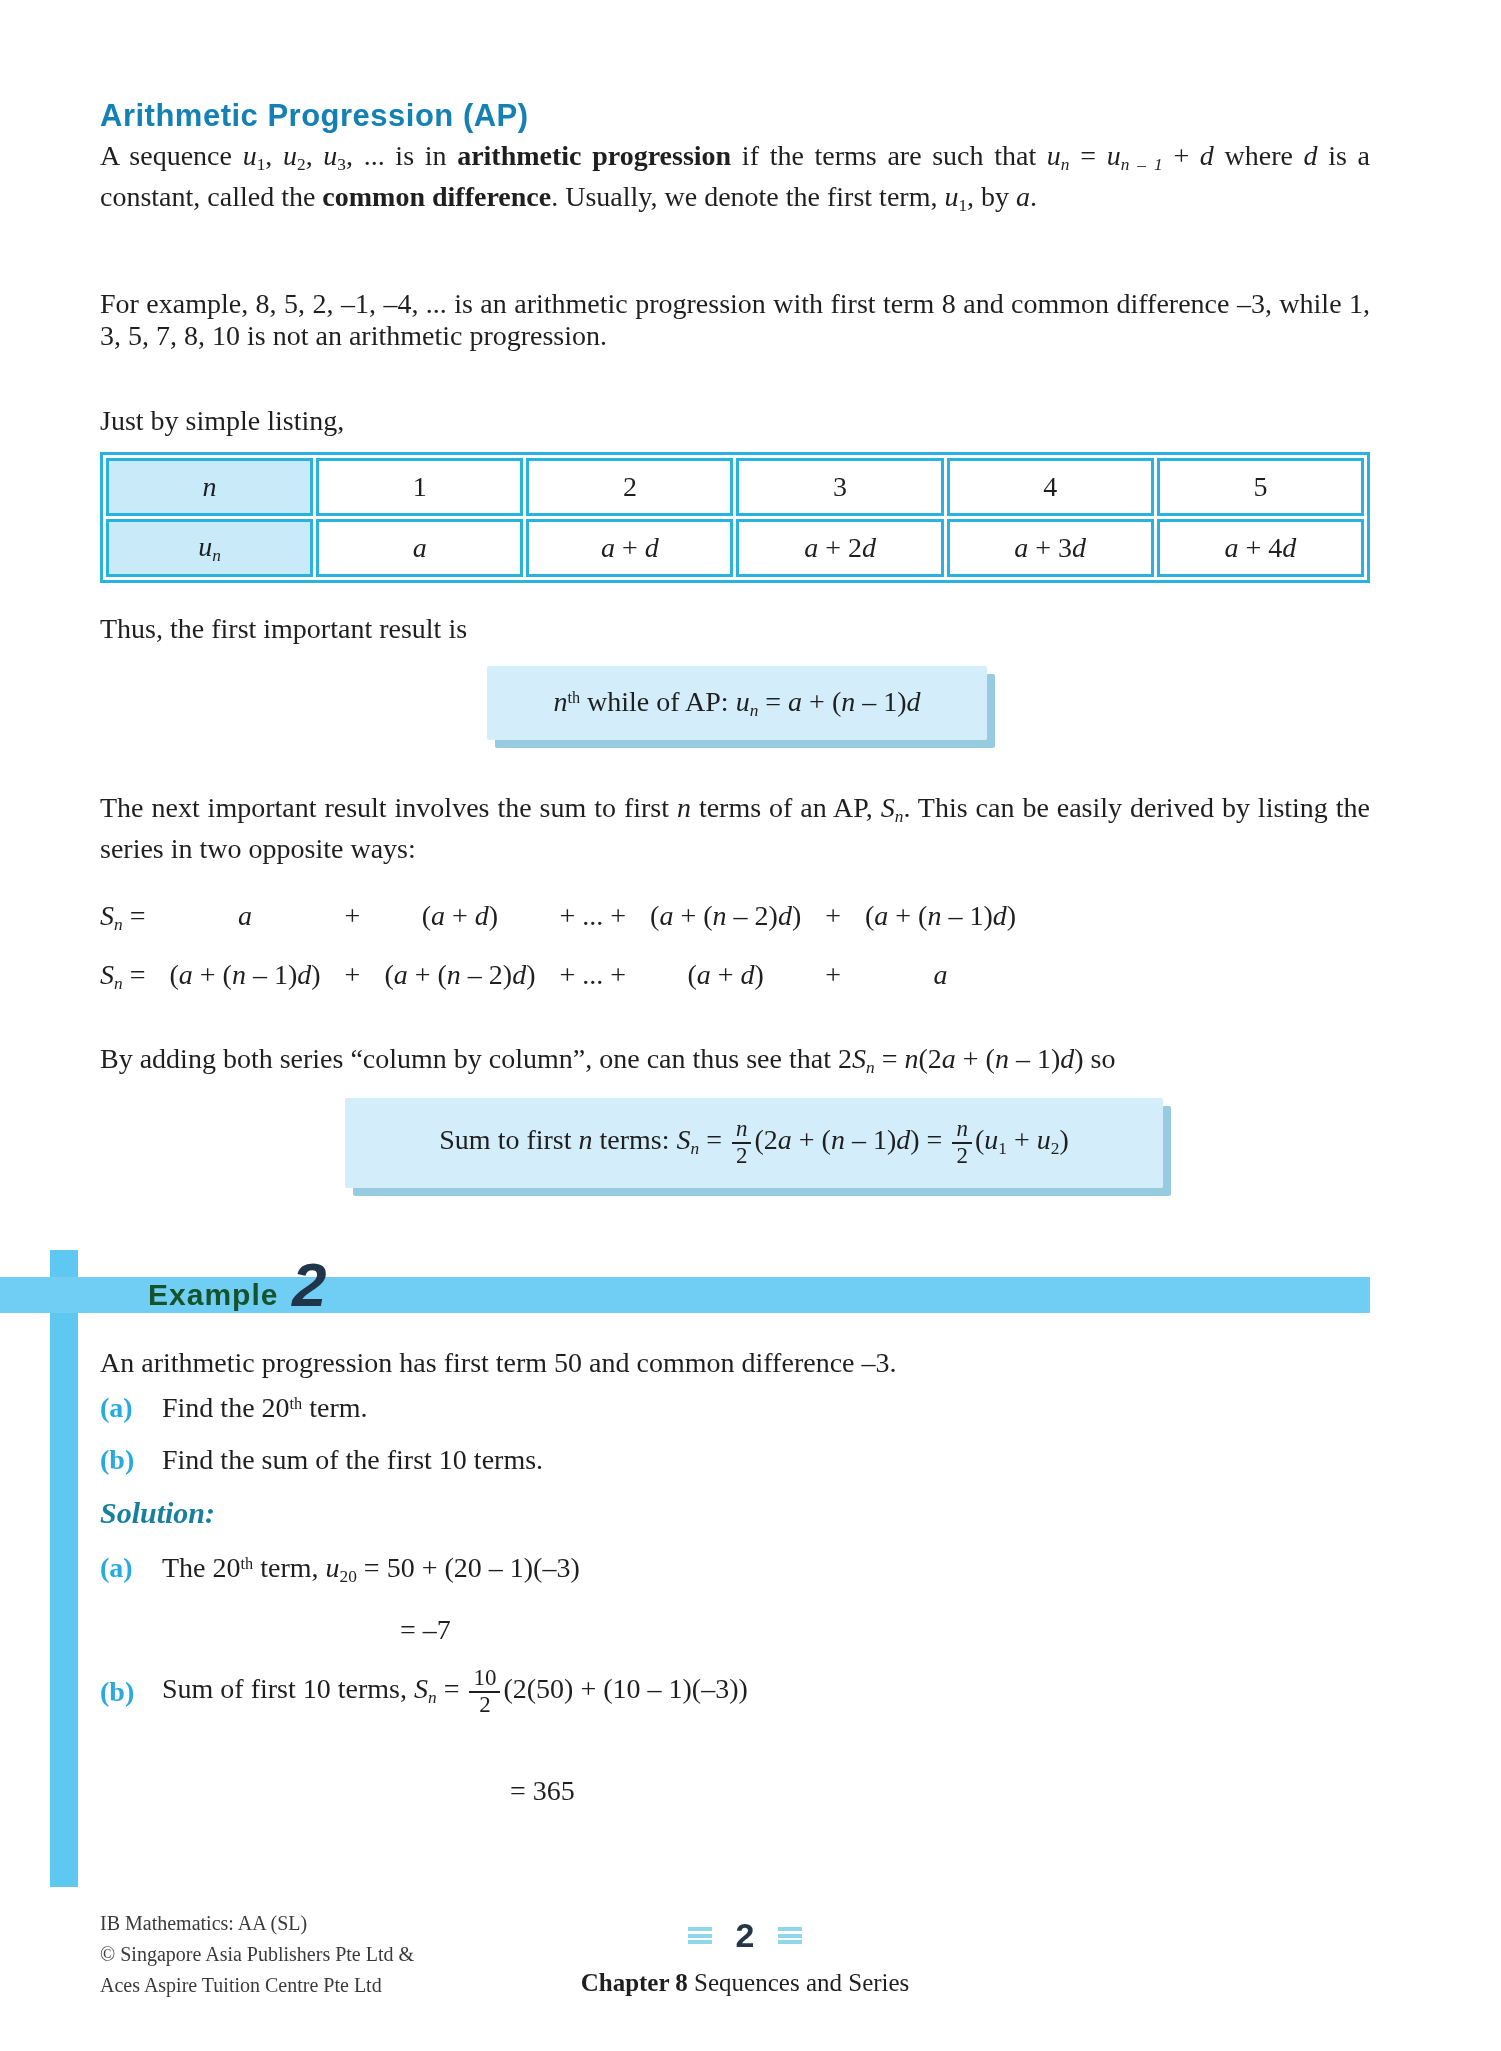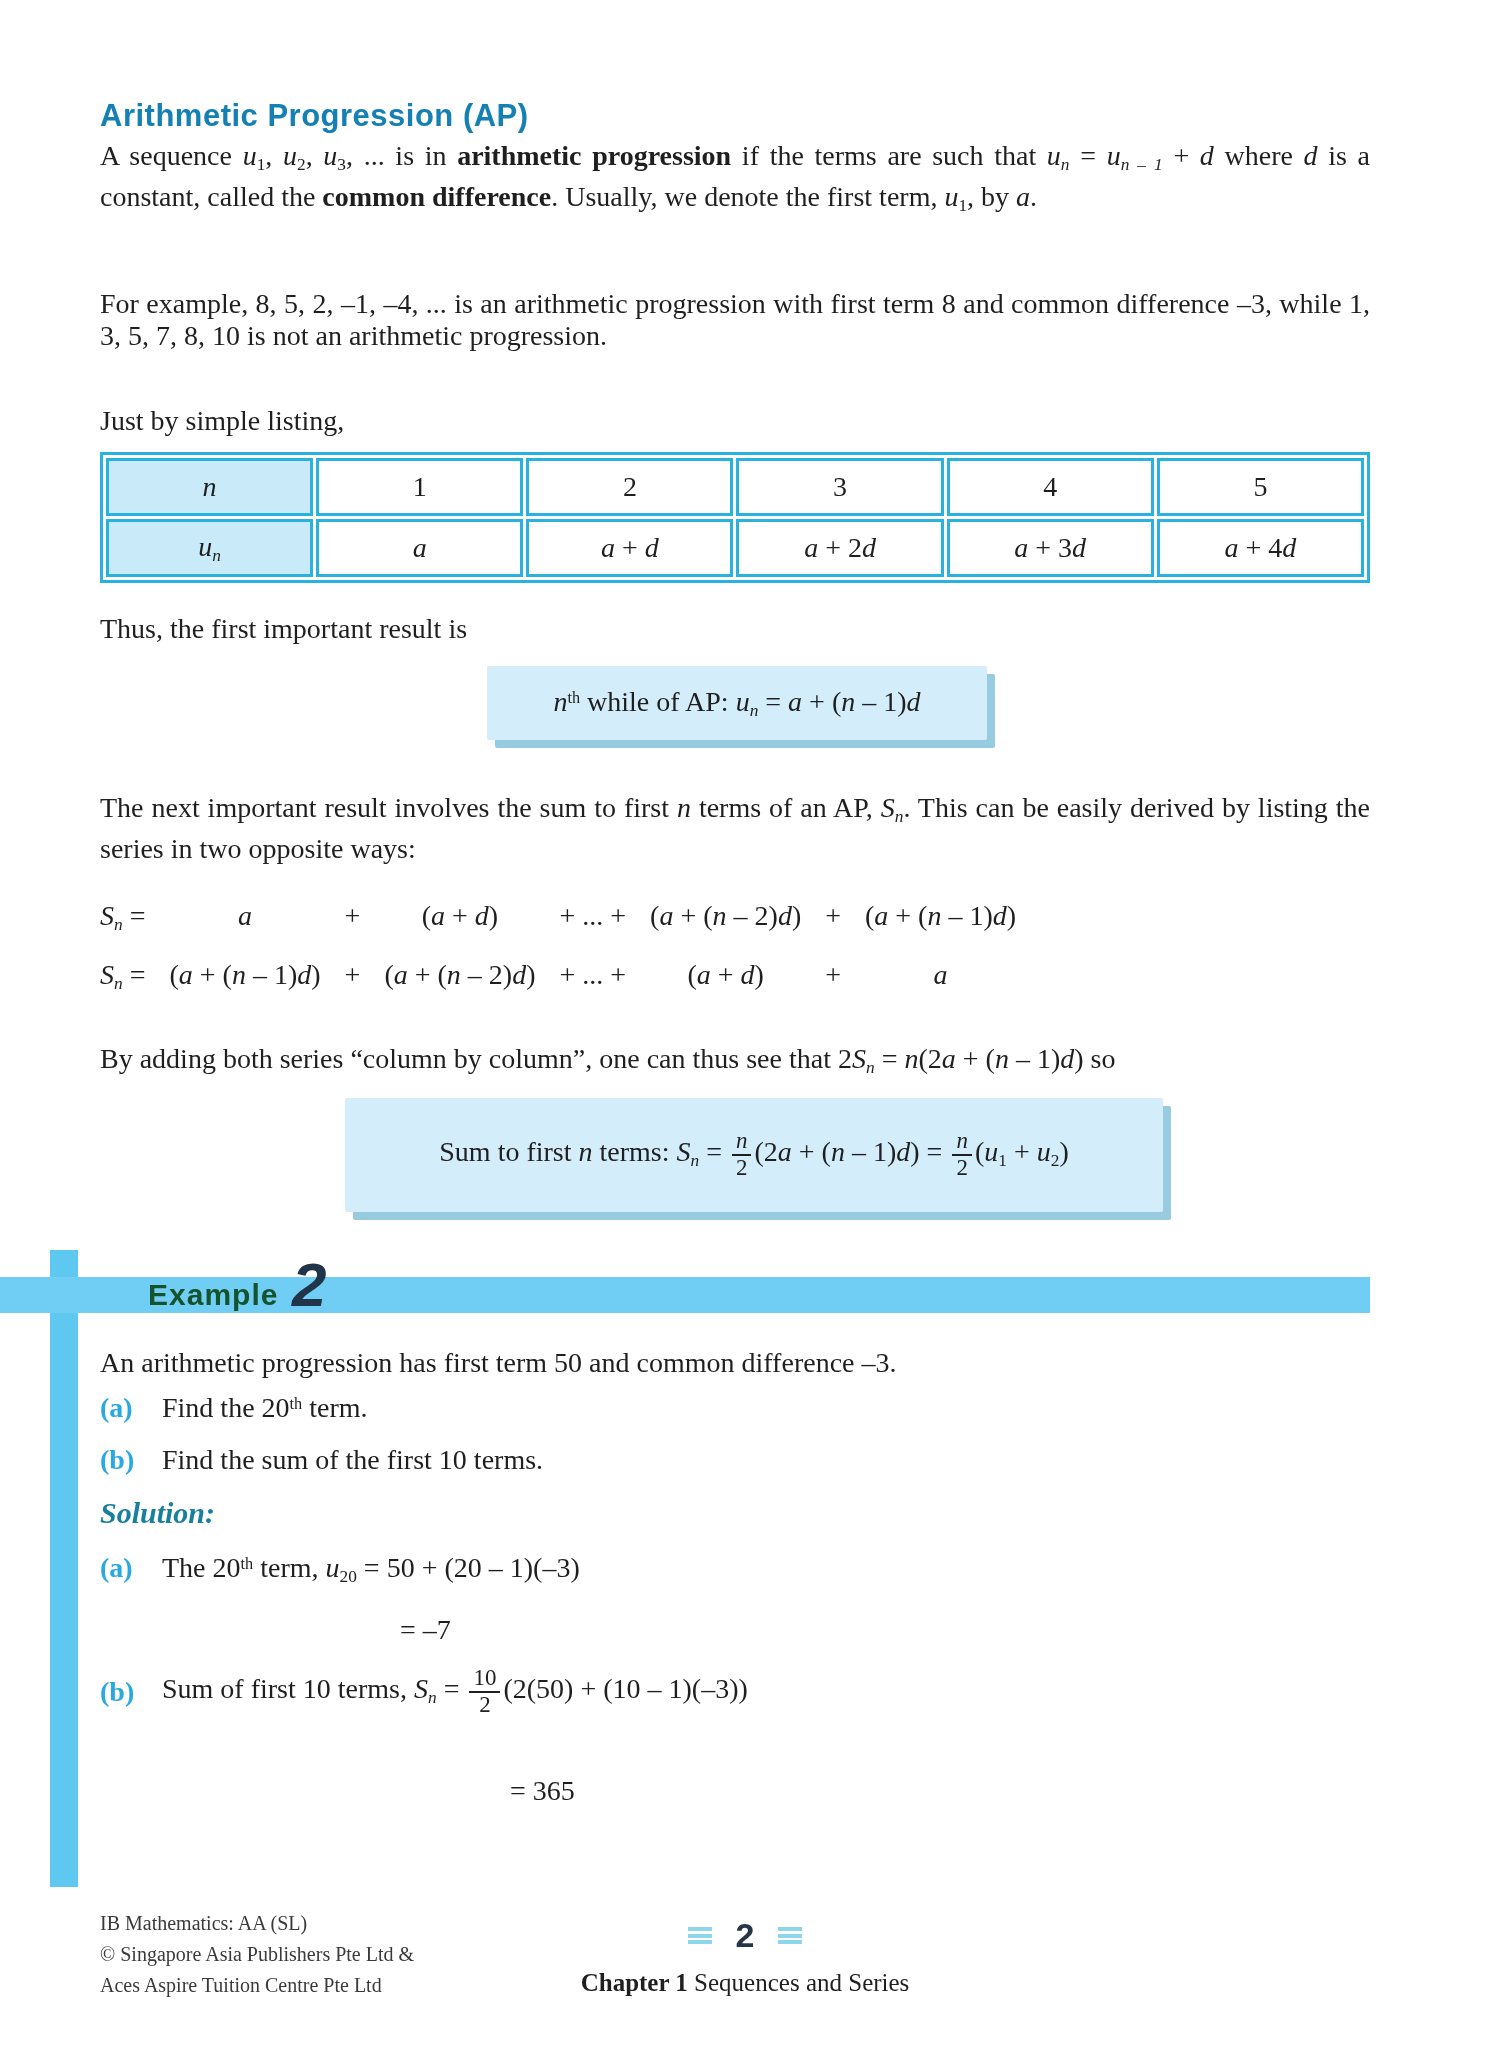--- a/index.html
+++ b/index.html
@@ -21,21 +21,21 @@
   .para{left:100px;width:1270px;font-size:28px;line-height:32px;text-align:justify;}
   .line{left:100px;font-size:28px;line-height:45px;}
 
   
   .listing{left:100px;top:452px;width:1270px;border-collapse:separate;border-spacing:3px;border:3px solid #29b2e0;table-layout:fixed;}
   .listing td{border:3px solid #29b2e0;text-align:center;font-size:28px;height:50px;background:#ffffff;}
   .listing td.head{background:#c9eaf8;}
 
   .formula-box{background:#d3edfb;box-shadow:8px 8px 0 #97cbdf;border-radius:2px;display:flex;align-items:center;justify-content:center;font-size:28px;}
   .box1{left:487px;top:666px;width:500px;height:74px;}
-  .box2{left:345px;top:1098px;width:818px;height:114px;}
+  .box2{left:345px;top:1098px;width:818px;height:90px;}
 
   .series{left:100px;top:900px;display:grid;grid-template-columns:repeat(8,max-content);column-gap:19px;row-gap:26px;font-size:28px;justify-items:center;align-items:baseline;gap:24px;}
   .series .cell{white-space:nowrap;}
 
   .vbar{left:50px;top:1250px;width:28px;height:637px;background:#5fc8f0;}
   .band{left:0;top:1277px;width:1370px;height:36px;background:#70cdf3;}
   .example-label{position:absolute;left:100px;top:1px;font-family:"Liberation Sans",sans-serif;font-weight:700;font-size:30px;color:#14532d;letter-spacing:1px;margin-left:48px;}
   .example-number{position:absolute;left:292px;top:-28px;font-family:"Liberation Sans",sans-serif;font-weight:700;font-style:italic;font-size:62px;color:#20354a;}
 
   .exrow{left:100px;font-size:28px;display:flex;gap:18px;align-items:baseline;}
@@ -169,18 +169,18 @@
     <div class="l3">Aces Aspire Tuition Centre Pte Ltd</div>
   </div>
 
   <div class="abs footer-center">
     <div class="page-row">
       <span class="lines-icon"></span>
       <span class="page-num">2</span>
       <span class="lines-icon"></span>
     </div>
     <div class="chapter-row">
-      <span class="chapter-label">Chapter 1</span>
+      <span class="chapter-label">Chapter 8</span>
       <span> Sequences and Series</span>
     </div>
   </div>
 
 </div>
 
 </body></html>

